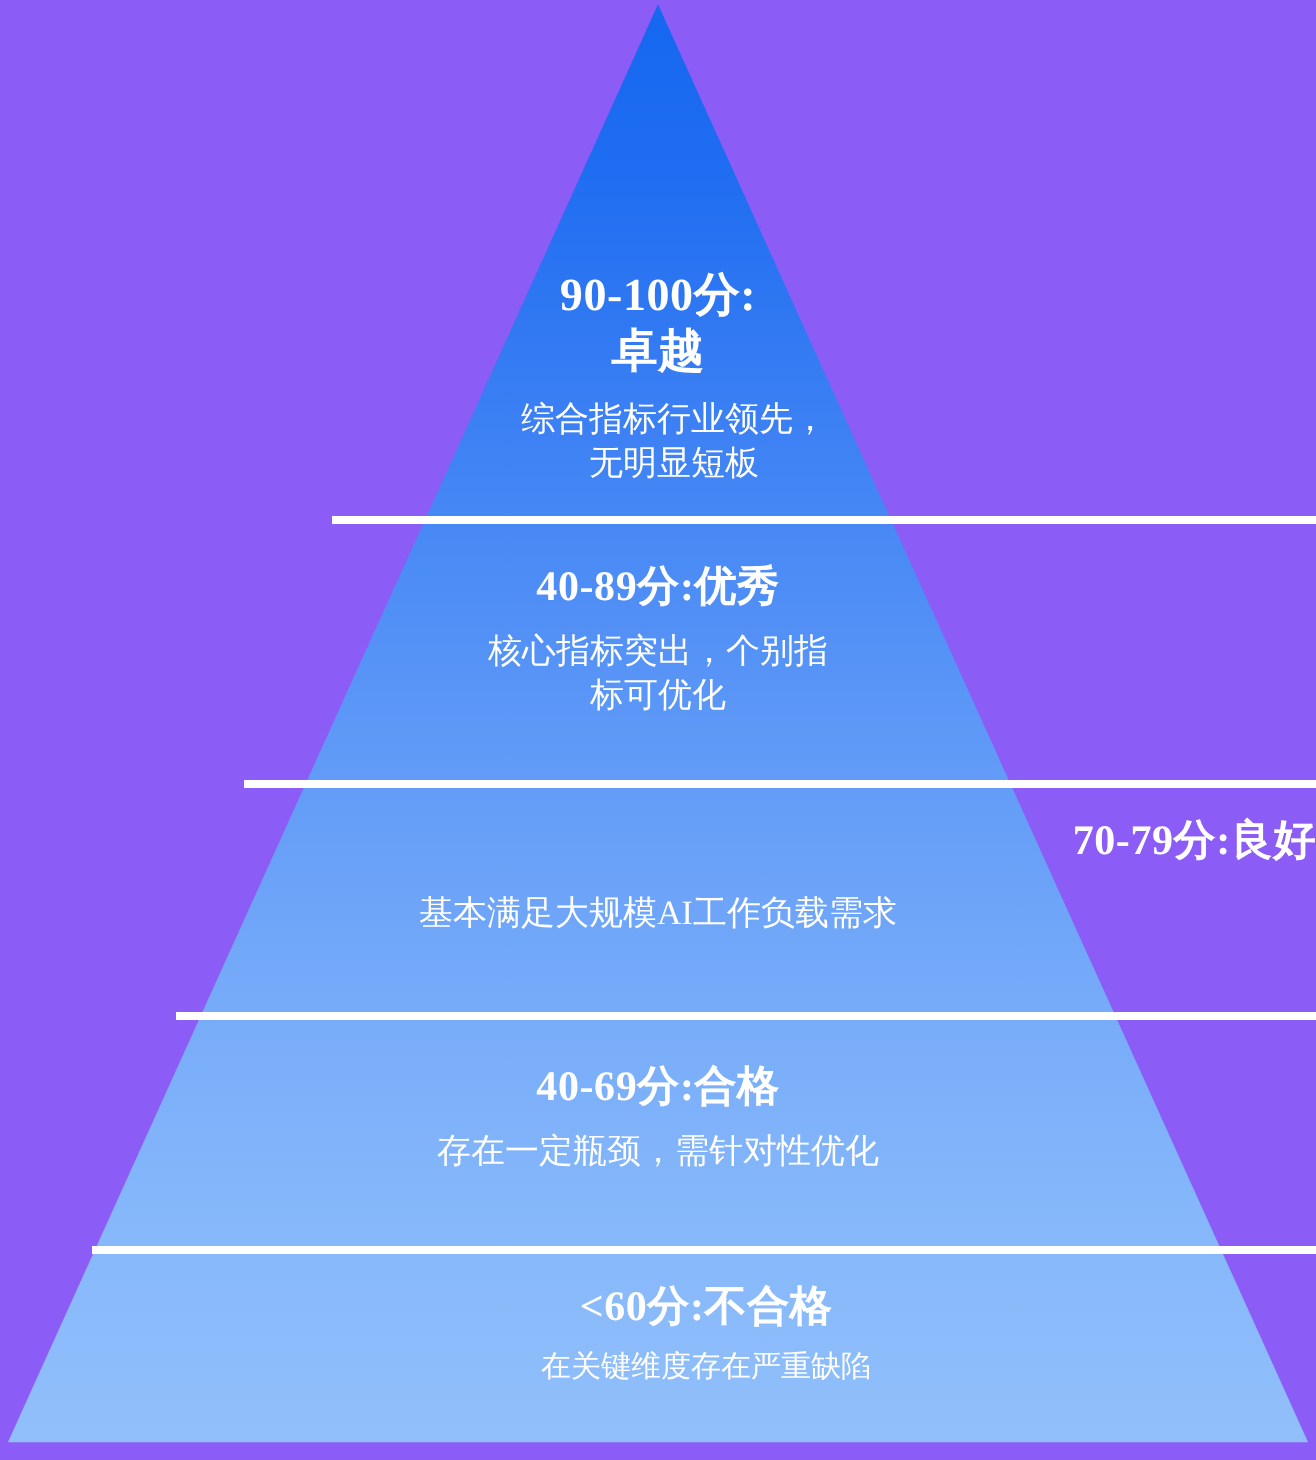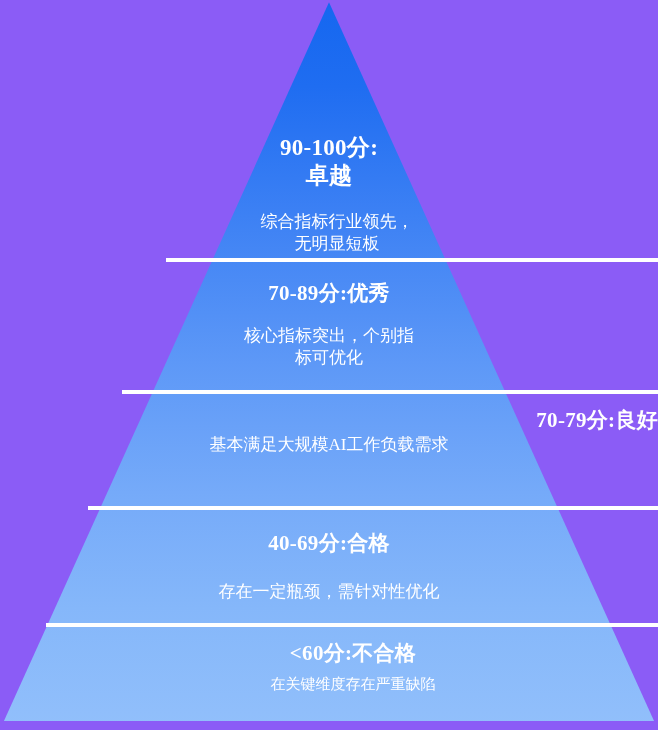--- a/index.html
+++ b/index.html
@@ -77,36 +77,36 @@
   .tier-desc {
     color: #ffffff;
     line-height: 1.30;
     white-space: pre-line;
     font-weight: normal;
   }
 
   
   #tier-1 { top: 134px; }
   #tier-1 .tier-title { font-size: 23px; }
-  #tier-1 .tier-desc  { font-size: 17px; margin-top: 21px; padding-left: 16px; }
+  #tier-1 .tier-desc  { font-size: 17px; margin-top: 9px; padding-left: 16px; }
 
   
   #tier-2 { top: 281px; }
   #tier-2 .tier-title { font-size: 21px; }
-  #tier-2 .tier-desc  { font-size: 17px; margin-top: 18px; text-align: center; }
+  #tier-2 .tier-desc  { font-size: 17px; margin-top: 8px; text-align: center; }
 
   
   #tier-3 { top: 408px; }
   #tier-3 .tier-title { font-size: 21px; text-align: right; }
-  #tier-3 .tier-desc  { font-size: 17px; margin-top: 0; }
+  #tier-3 .tier-desc  { font-size: 17px; margin-top: 12px; }
 
   
   #tier-4 { top: 531px; }
   #tier-4 .tier-title { font-size: 21px; }
-  #tier-4 .tier-desc  { font-size: 17px; margin-top: 24px; }
+  #tier-4 .tier-desc  { font-size: 17px; margin-top: 8px; }
 
   
   #tier-5 { top: 641px; margin-left: 24px; }
   #tier-5 .tier-title { font-size: 21px; }
   #tier-5 .tier-desc  { font-size: 15px; margin-top: 8px; }
 </style>
 </head>
 <body>
 
 <div id="pyramid-figure">
@@ -119,21 +119,21 @@
   <div class="divider" id="divider-4"></div>
 
   <div class="tier" id="tier-1">
     <div class="tier-title">90-100分:
 卓越</div>
     <div class="tier-desc">综合指标行业领先，
 无明显短板</div>
   </div>
 
   <div class="tier" id="tier-2">
-    <div class="tier-title">70-89分:优秀</div>
+    <div class="tier-title">40-89分:优秀</div>
     <div class="tier-desc">核心指标突出，个别指
 标可优化</div>
   </div>
 
   <div class="tier" id="tier-3">
     <div class="tier-title">70-79分:良好</div>
     <div class="tier-desc">基本满足大规模AI工作负载需求</div>
   </div>
 
   <div class="tier" id="tier-4">

